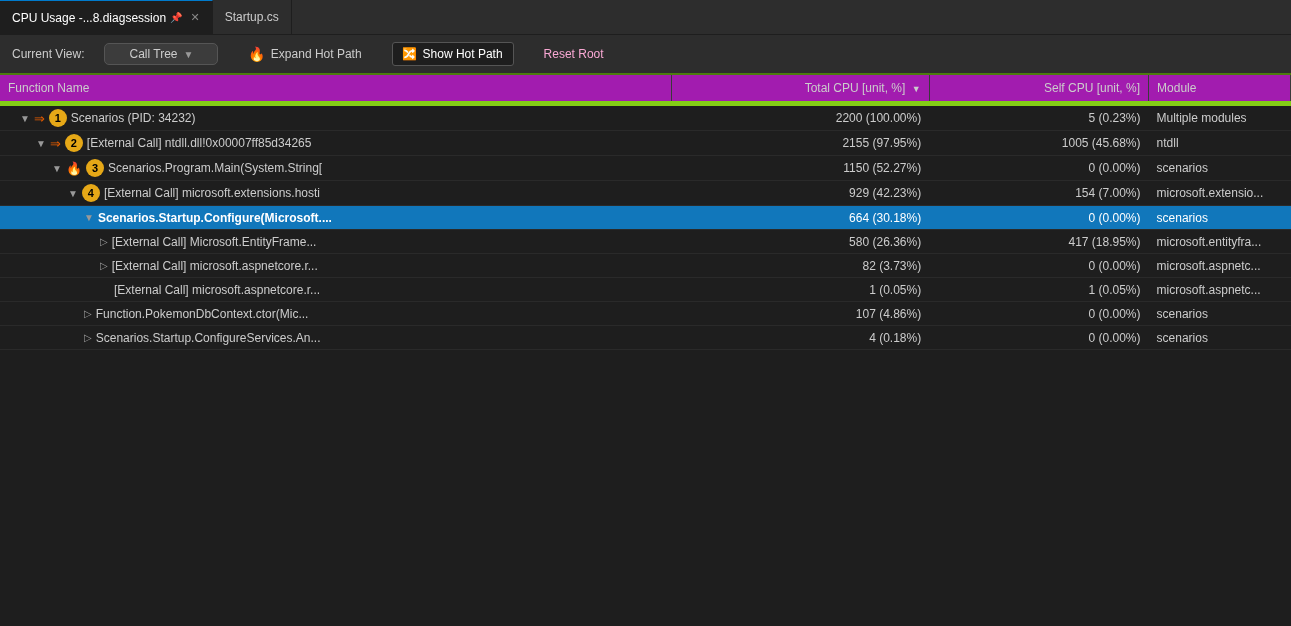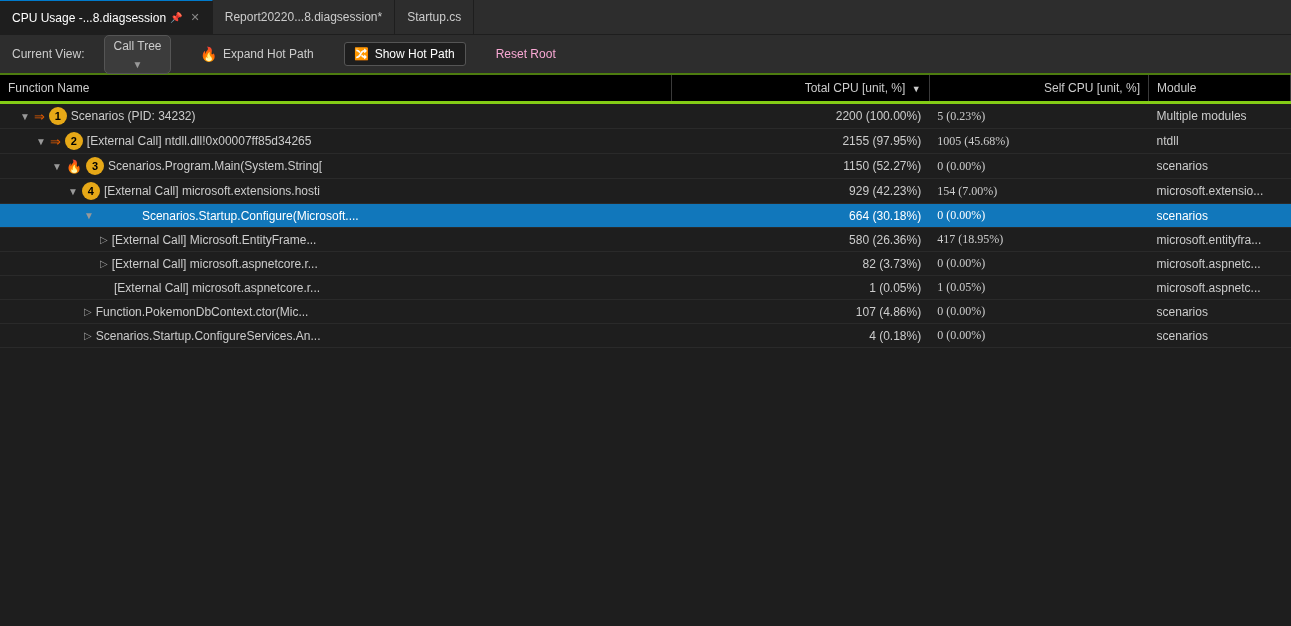--- a/index.html
+++ b/index.html
@@ -64,26 +64,25 @@
       color: #cccccc;
       font-size: 12px;
       white-space: nowrap;
     }
     .view-select {
       display: flex;
       align-items: center;
       background: #3c3c3c;
       border: 1px solid #555;
       border-radius: 5px;
-      padding: 3px 8px;
+      padding: 3px 24px;
       cursor: pointer;
       gap: 6px;
       color: #cccccc;
       font-size: 12px;
-      flex-direction: column;
     }
     .view-select .chevron {
       font-size: 10px;
       color: #999;
     }
     .toolbar-btn {
       display: flex;
       align-items: center;
       gap: 5px;
       padding: 4px 10px;
@@ -118,22 +117,22 @@
       overflow: auto;
       height: calc(626px - 35px - 40px);
       background: #1e1e1e;
     }
     table {
       width: 100%;
       border-collapse: collapse;
       table-layout: fixed;
     }
     thead tr {
-      background: #000000;
-      border-bottom: 3px solid #84cc16;
+      background: #a21caf;
+      border-bottom: 5px solid #84cc16;
     }
     thead th {
       text-align: left;
       padding: 6px 8px;
       color: #cccccc;
       font-weight: normal;
       font-size: 12px;
       border-right: 1px solid #3a3a3a;
       cursor: pointer;
       white-space: nowrap;
@@ -176,21 +175,21 @@
       color: #cccccc;
       overflow: hidden;
       white-space: nowrap;
       text-overflow: ellipsis;
       vertical-align: middle;
     }
     td:nth-child(2) {
       text-align: right;
     }
     td:nth-child(3) {
-      font-family: Liberation Serif, serif;
+      text-align: right;
     }
 
     .fn-cell {
       display: flex;
       align-items: center;
       gap: 4px;
     }
     .indent-1 { padding-left: 12px; }
     .indent-2 { padding-left: 28px; }
     .indent-3 { padding-left: 44px; }
@@ -241,38 +240,34 @@
     .fn-name {
       overflow: hidden;
       text-overflow: ellipsis;
       white-space: nowrap;
     }
     tr.selected .fn-name {
       color: #ffffff;
     }
     .fn-name-highlight {
       color: #4fc1ff;
-      font-weight: 400;
-      margin-left: 44px;
+      font-weight: 700;
     }
     tr.selected .fn-name-highlight {
       color: #ffffff;
     }
   </style>
 </head>
 <body>
 
 <div class="tab-bar">
   <div class="tab active">
     <span>CPU Usage -...8.diagsession</span>
     <span class="pin-icon">📌</span>
     <span class="close-btn">✕</span>
-  </div>
-  <div class="tab">
-    <span>Report20220...8.diagsession*</span>
   </div>
   <div class="tab">
     <span>Startup.cs</span>
   </div>
 </div>
 
 <div class="toolbar">
   <span class="toolbar-label">Current View:</span>
   <div class="view-select">
     <span>Call Tree</span>

